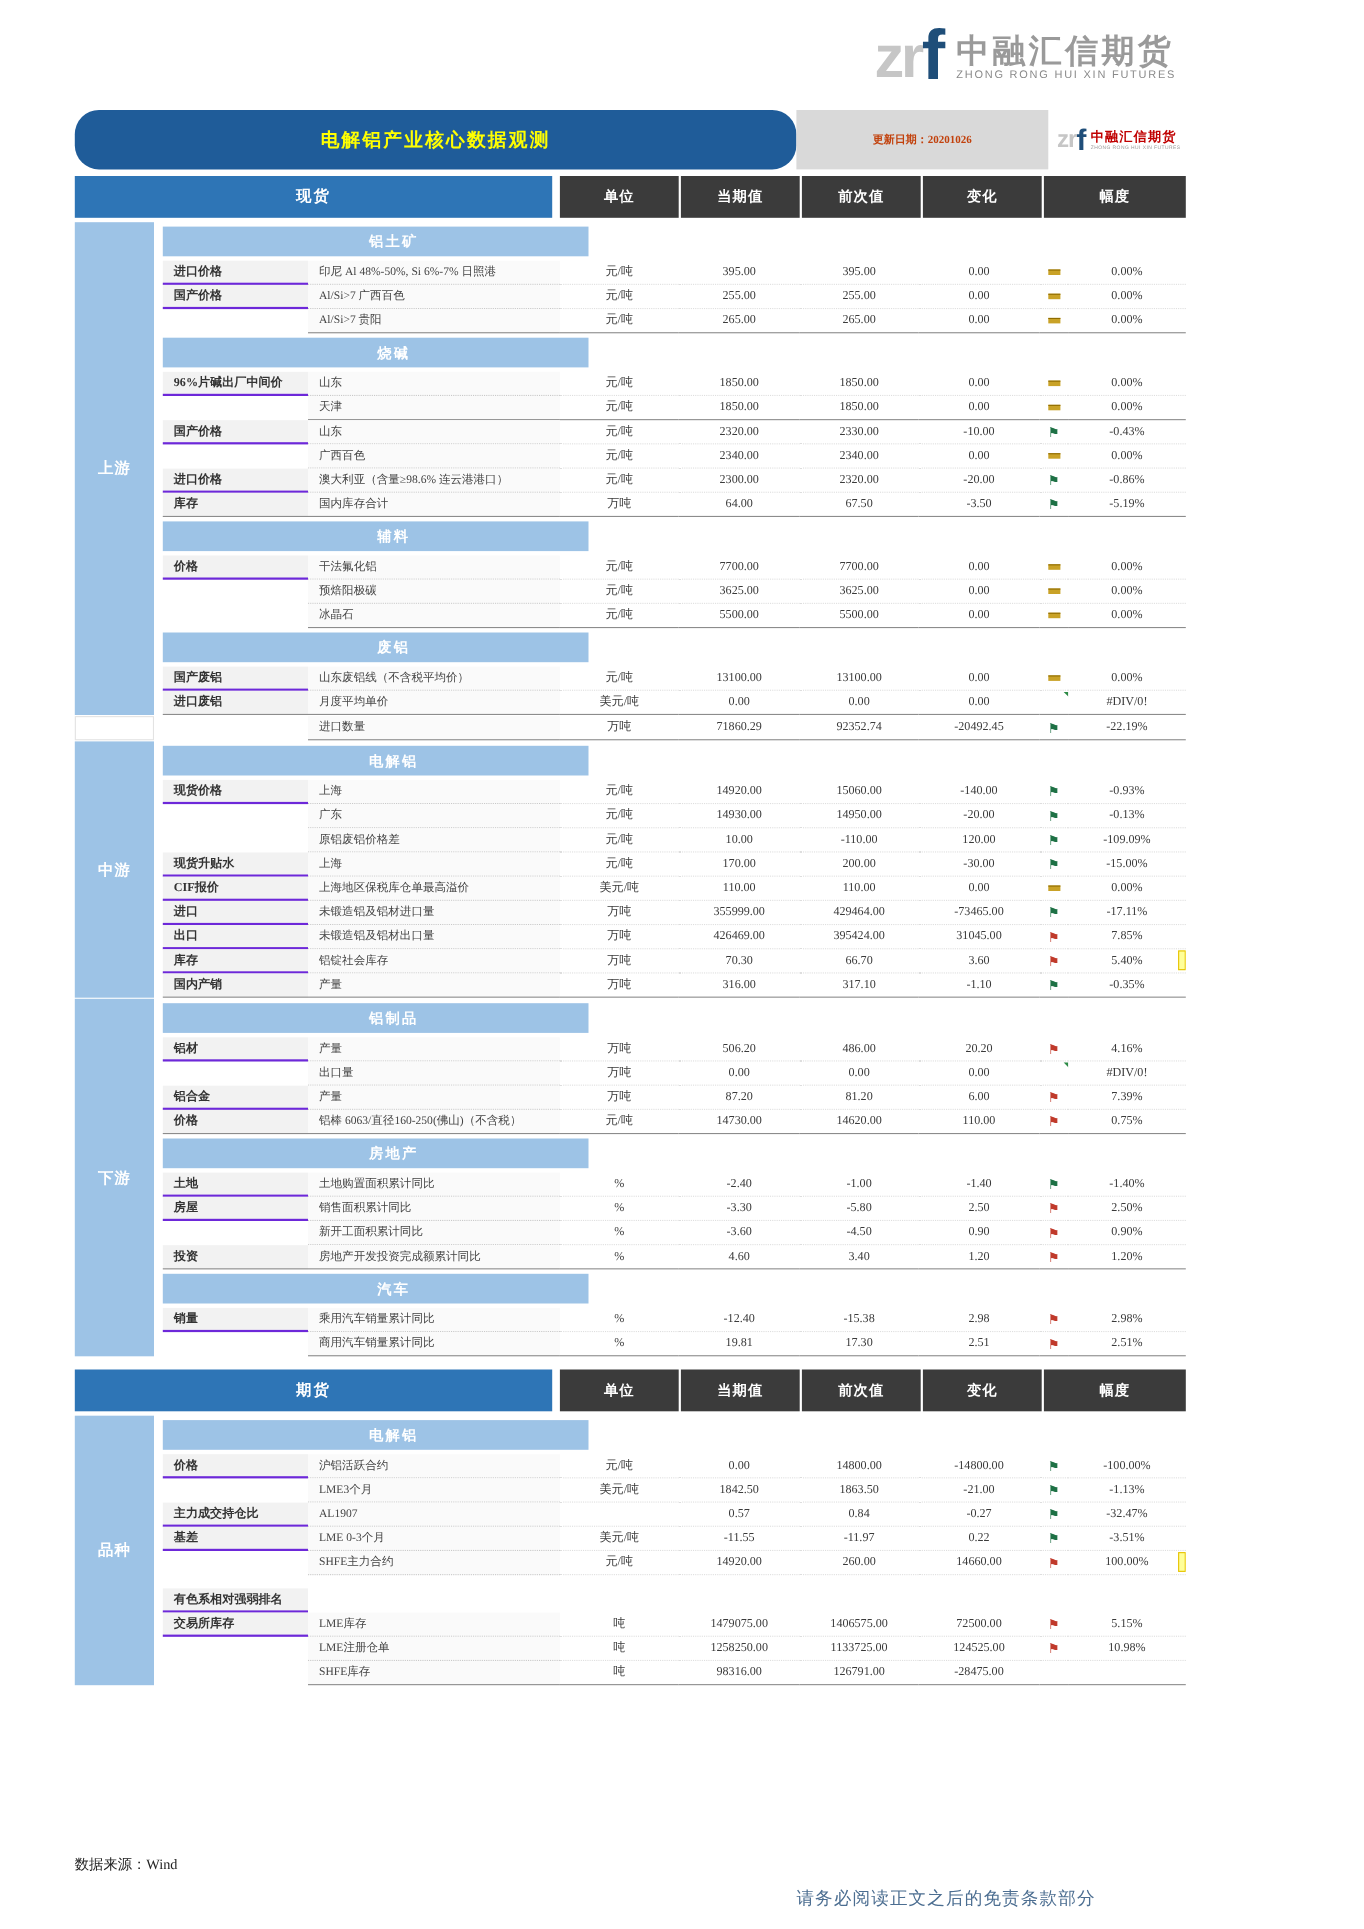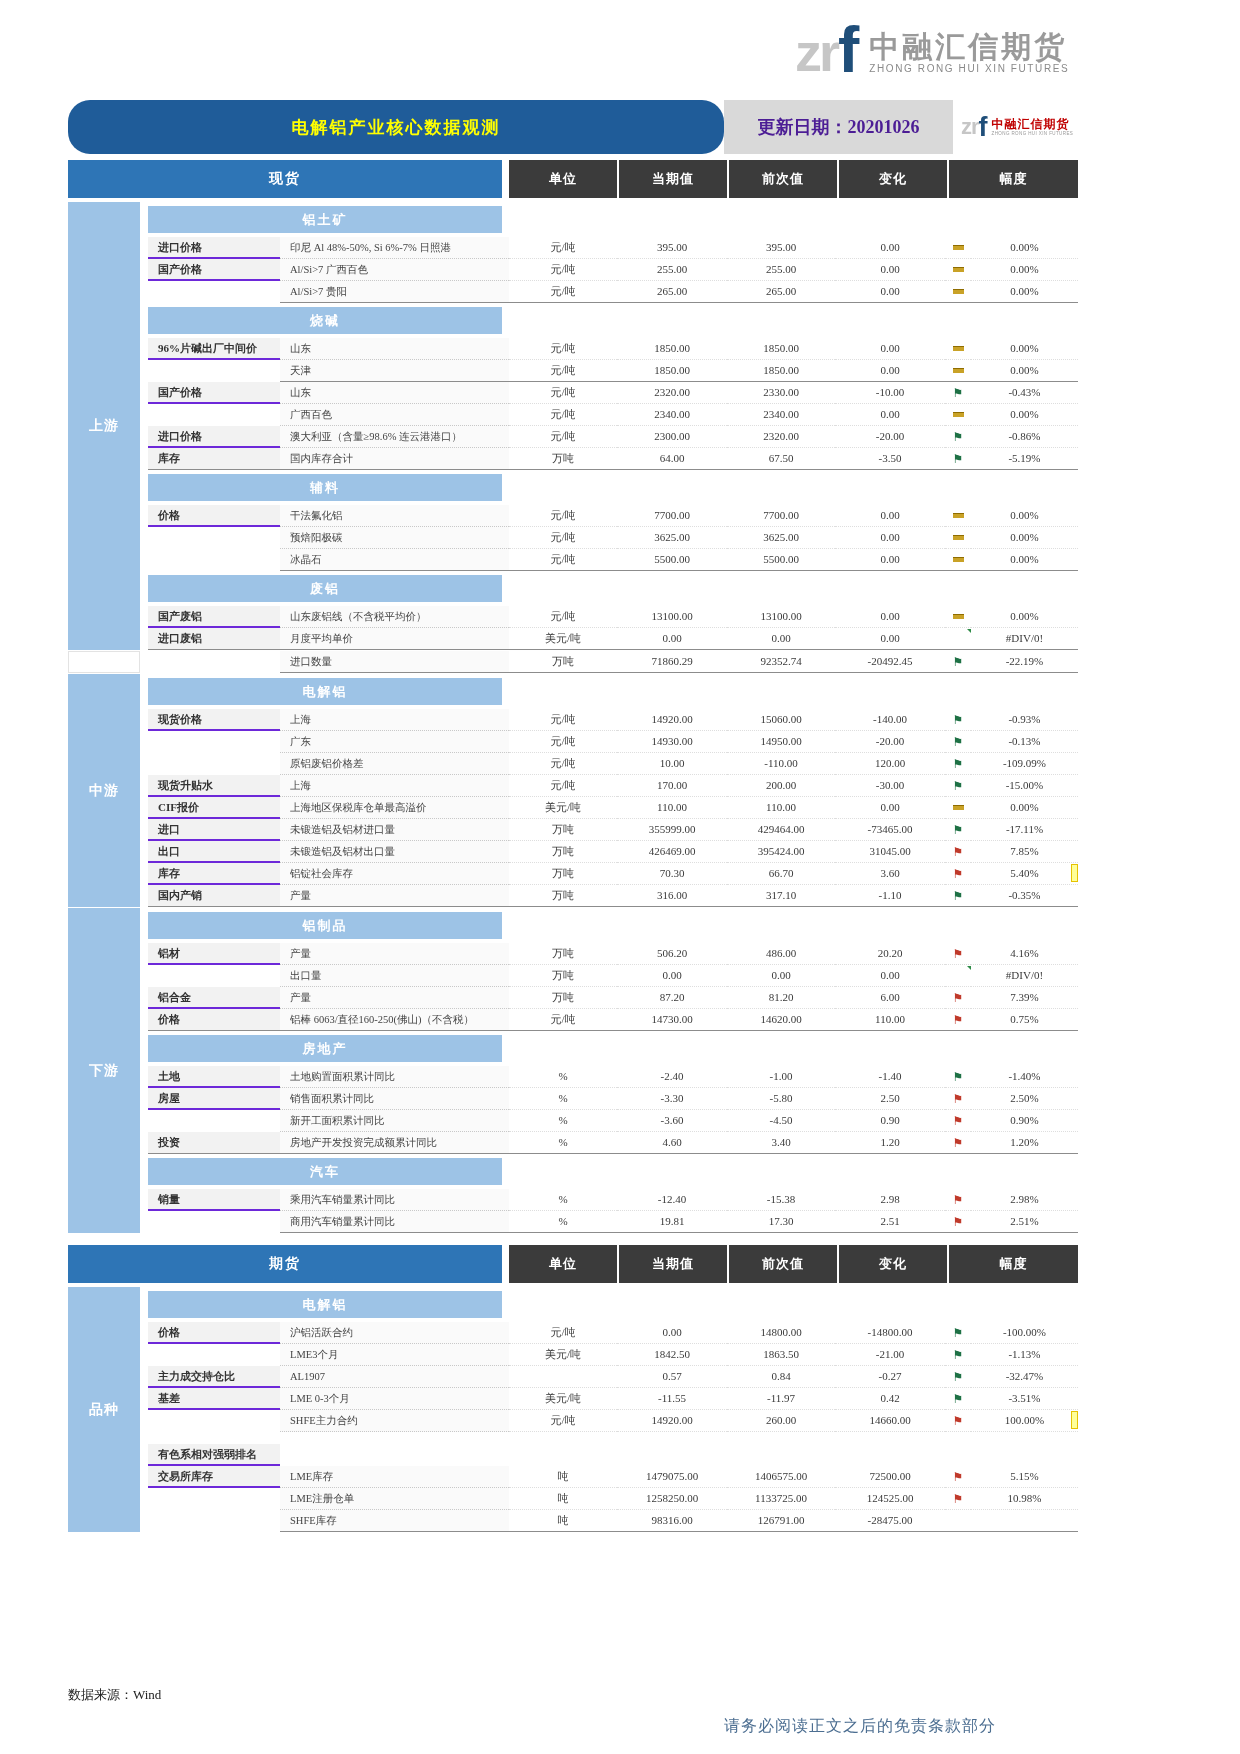--- a/index.html
+++ b/index.html
@@ -13,21 +13,21 @@
   .biglogo .txt{display:flex;flex-direction:column;margin-left:10px;padding-bottom:2px;}
   .biglogo .cn{font-weight:bold;font-size:30px;line-height:32px;color:#9A9A9A;letter-spacing:3px;}
   .biglogo .en{font-family:"Liberation Sans",sans-serif;font-size:10px;color:#8A8A8A;letter-spacing:1.6px;}
 
   
   .tbl{position:absolute;left:68px;top:100px;width:1010px;}
 
   .title-row{display:flex;height:54px;}
   .title-main{width:656px;background:#1F5C99;color:#FFFF00;font-weight:bold;font-size:17px;
               display:flex;align-items:center;justify-content:center;letter-spacing:2px;border-radius:22px;}
-  .title-update{width:229px;background:#D9D9D9;color:#4c1d95;font-weight:bold;font-size:18px;
+  .title-update{width:229px;background:#D9D9D9;color:#c2410c;font-weight:bold;font-size:10px;
               display:flex;align-items:center;justify-content:center;}
   .minilogo{display:flex;align-items:center;margin-left:8px;}
   .minilogo .m-zr{font-family:"Liberation Sans",sans-serif;font-weight:bold;font-size:22px;color:#C6C6C6;letter-spacing:-1px;}
   .minilogo .m-f{font-family:"Liberation Sans",sans-serif;font-weight:bold;font-size:27px;color:#1F4E79;}
   .minilogo .m-txt{display:flex;flex-direction:column;margin-left:4px;}
   .minilogo .m-cn{font-weight:bold;font-size:12px;color:#C00000;letter-spacing:1px;line-height:13px;}
   .minilogo .m-en{font-family:"Liberation Sans",sans-serif;font-size:4.5px;color:#999;letter-spacing:.4px;}
 
   .cols-header{display:flex;height:38px;margin-top:6px;}
   .cols-header.fut{margin-top:12px;}
@@ -40,21 +40,21 @@
 
   
   .bodywrap{margin-top:4px;}
   .group{display:flex;gap:8px;margin-bottom:1px;}
   .stage{width:72px;background:#9DC3E6;color:#fff;font-weight:bold;font-size:14px;
          display:flex;align-items:center;justify-content:center;letter-spacing:1px;flex-shrink:0;}
   .stage.stage-empty{background:#fff;border:1px solid #E3E3E3;width:70px;}
   .content{width:930px;}
 
   .section-bar{width:354px;height:27px;background:#9DC3E6;color:#fff;font-weight:bold;font-size:13px;
-               text-align:center;line-height:27px;letter-spacing:2px;margin:4px 0;}
+               text-align:center;line-height:27px;letter-spacing:2px;margin:4px 0;padding-left:33px;}
 
   .row{display:grid;grid-template-columns:132px 229px 108px 110px 108px 110px 26px 107px;height:22px;}
   .row-merged{grid-template-columns:132px 798px;margin-top:12px;}
   .cell{overflow:hidden;white-space:nowrap;line-height:21px;font-size:11px;}
   .cell.g{background:#F2F2F2;border-bottom:2px solid #6d28d9;font-weight:bold;padding-left:10px;font-size:11px;}
   .cell.g.empty{background:transparent;border-bottom:none;}
   .cell.s{background:#FAFAFA;border-bottom:1px dotted #C8C8C8;padding-left:10px;font-size:10.5px;color:#444;}
   .cell.u,.cell.num,.cell.pct{text-align:center;border-bottom:1px dotted #DEDEDE;color:#3a3a3a;}
   .cell.flagcell{border-bottom:1px dotted #DEDEDE;position:relative;display:flex;align-items:center;justify-content:center;}
   .cell.merged{text-align:center;border-bottom:1px dotted #DEDEDE;font-size:11px;}
@@ -609,21 +609,21 @@
                 <span class="fl fl-down">⚑</span>
               </div>
               <div class="cell pct pct-g">-32.47%</div>
             </div>
             <div class="row">
               <div class="cell g">基差</div>
               <div class="cell s">LME 0-3个月</div>
               <div class="cell u">美元/吨</div>
               <div class="cell num">-11.55</div>
               <div class="cell num">-11.97</div>
-              <div class="cell num">0.42</div>
+              <div class="cell num">0.22</div>
               <div class="cell flagcell">
                 <span class="fl fl-down">⚑</span>
               </div>
               <div class="cell pct pct-g">-3.51%</div>
             </div>
             <div class="row">
               <div class="cell g empty"></div>
               <div class="cell s">SHFE主力合约</div>
               <div class="cell u">元/吨</div>
               <div class="cell num">14920.00</div>

